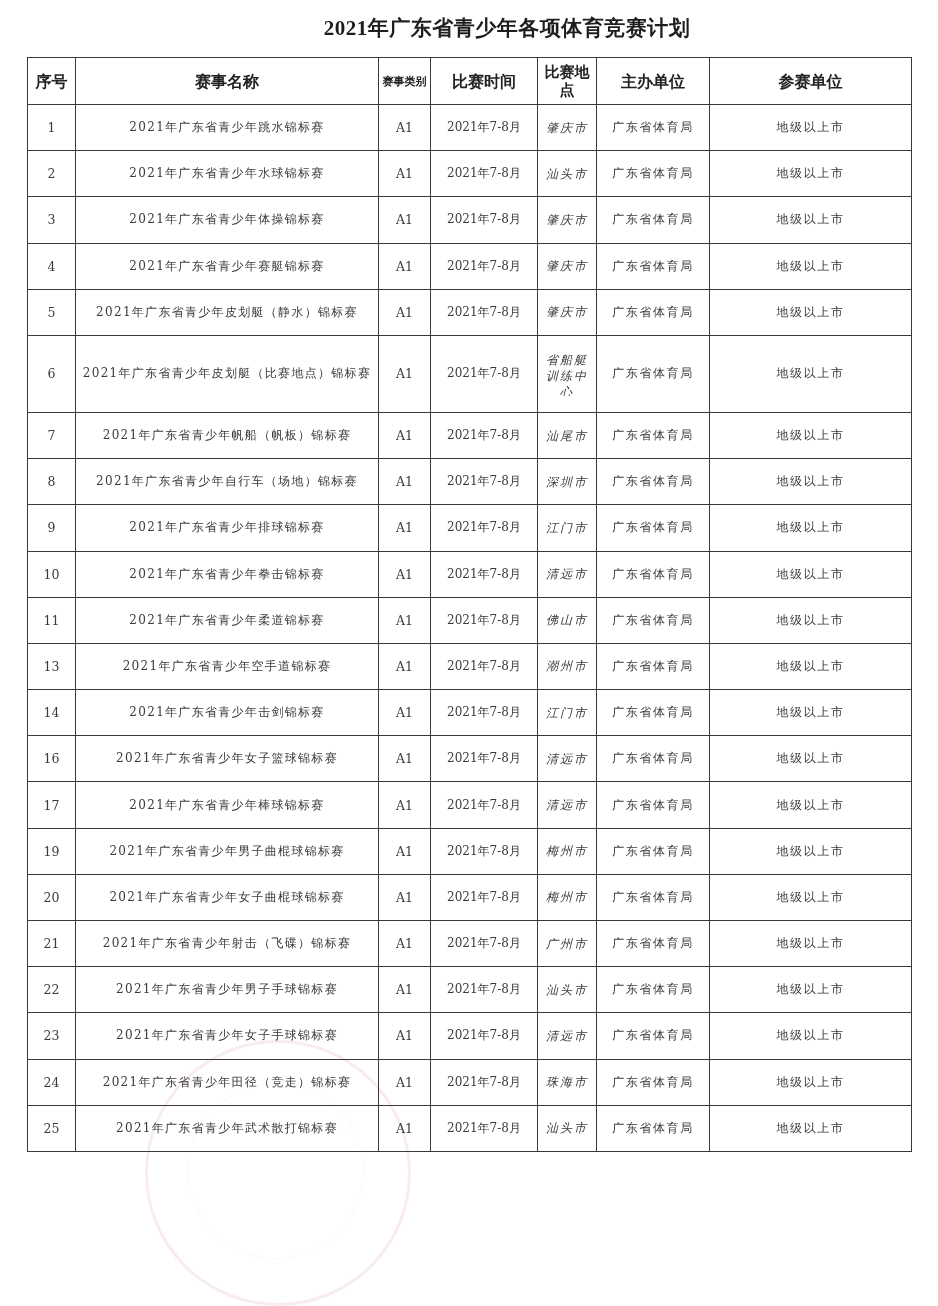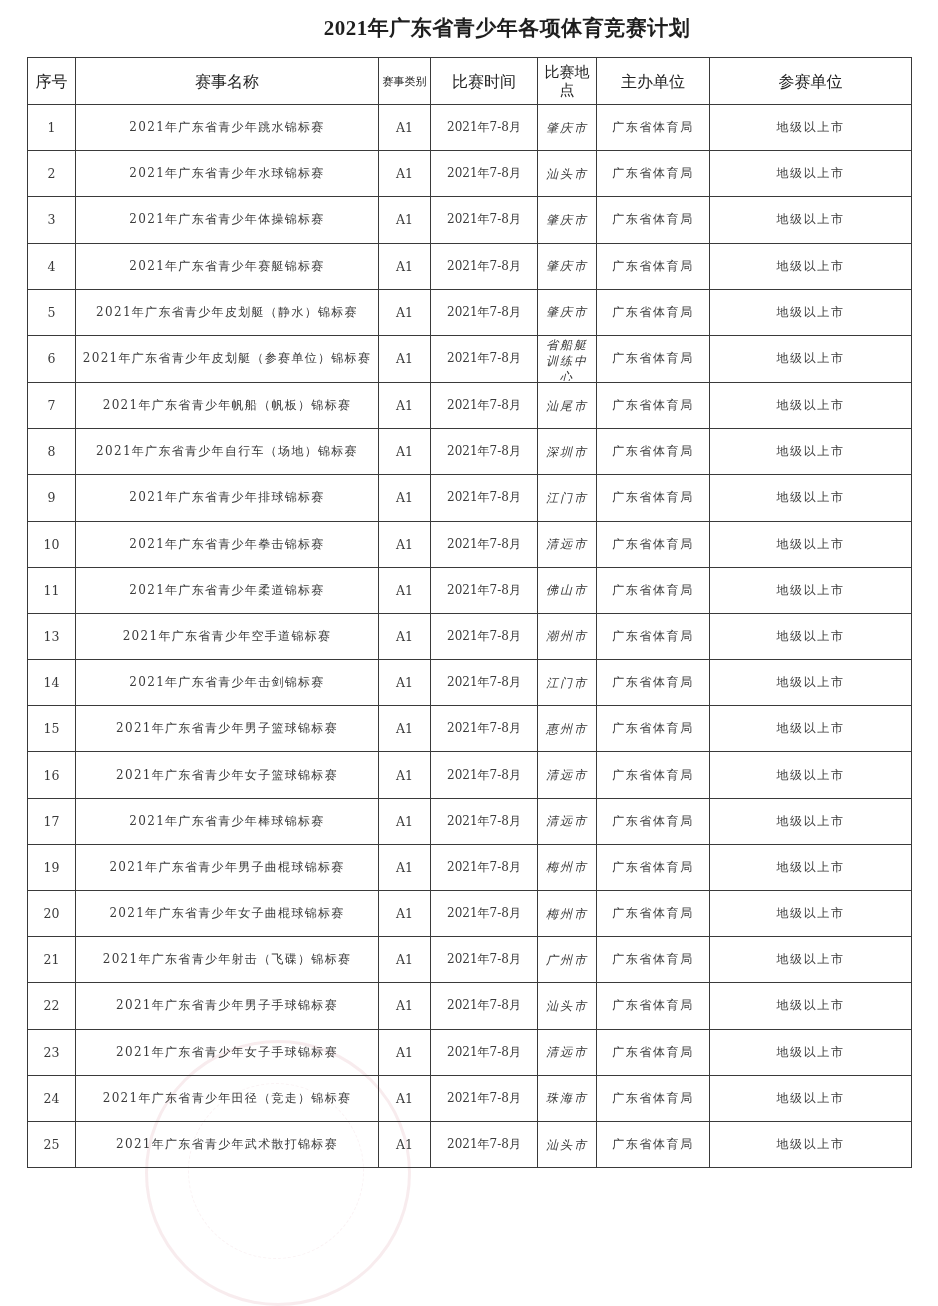--- a/index.html
+++ b/index.html
@@ -39,21 +39,21 @@
     .sheet td, .sheet th {
       border: 1.6px solid #3a3a3a;
       text-align: center;
       vertical-align: middle;
       padding: 0;
       overflow: hidden;
     }
     .sheet th {
       height: 46px;
       font-family: "DejaVu Sans", "Liberation Sans", sans-serif;
-      font-weight: normal;
+      font-weight: bold;
       font-size: 16px;
       color: #222;
       line-height: 19px;
     }
     .sheet th.small {
       font-size: 11px;
       line-height: 13px;
     }
     .sheet th.wrap {
       font-size: 15px;
@@ -90,21 +90,21 @@
       letter-spacing: 2px;
       font-style: italic;
     }
     .loc-inner {
       display: block;
       max-height: 44px;
       overflow: hidden;
     }
     .loc-inner.multi {
       width: 46px;
-      margin: 1px auto;
+      margin: 16px auto;
       white-space: normal;
       word-break: break-all;
     }
     .seal {
       position: absolute;
       left: 145px;
       top: 1040px;
       width: 260px;
       height: 260px;
       border-radius: 50%;
@@ -209,21 +209,21 @@
         <td class="cat">A1</td>
         <td class="time">2021年7-8月</td>
         <td class="loc">
           <span class="loc-inner">肇庆市</span>
         </td>
         <td class="host">广东省体育局</td>
         <td class="part">地级以上市</td>
       </tr>
       <tr>
         <td class="num">6</td>
-        <td class="name">2021年广东省青少年皮划艇（参赛单位）锦标赛</td>
+        <td class="name">2021年广东省青少年皮划艇（比赛地点）锦标赛</td>
         <td class="cat">A1</td>
         <td class="time">2021年7-8月</td>
         <td class="loc">
           <span class="loc-inner multi">省船艇训练中心</span>
         </td>
         <td class="host">广东省体育局</td>
         <td class="part">地级以上市</td>
       </tr>
       <tr>
         <td class="num">7</td>
@@ -291,31 +291,20 @@
         <td class="host">广东省体育局</td>
         <td class="part">地级以上市</td>
       </tr>
       <tr>
         <td class="num">14</td>
         <td class="name">2021年广东省青少年击剑锦标赛</td>
         <td class="cat">A1</td>
         <td class="time">2021年7-8月</td>
         <td class="loc">
           <span class="loc-inner">江门市</span>
-        </td>
-        <td class="host">广东省体育局</td>
-        <td class="part">地级以上市</td>
-      </tr>
-      <tr>
-        <td class="num">15</td>
-        <td class="name">2021年广东省青少年男子篮球锦标赛</td>
-        <td class="cat">A1</td>
-        <td class="time">2021年7-8月</td>
-        <td class="loc">
-          <span class="loc-inner">惠州市</span>
         </td>
         <td class="host">广东省体育局</td>
         <td class="part">地级以上市</td>
       </tr>
       <tr>
         <td class="num">16</td>
         <td class="name">2021年广东省青少年女子篮球锦标赛</td>
         <td class="cat">A1</td>
         <td class="time">2021年7-8月</td>
         <td class="loc">

